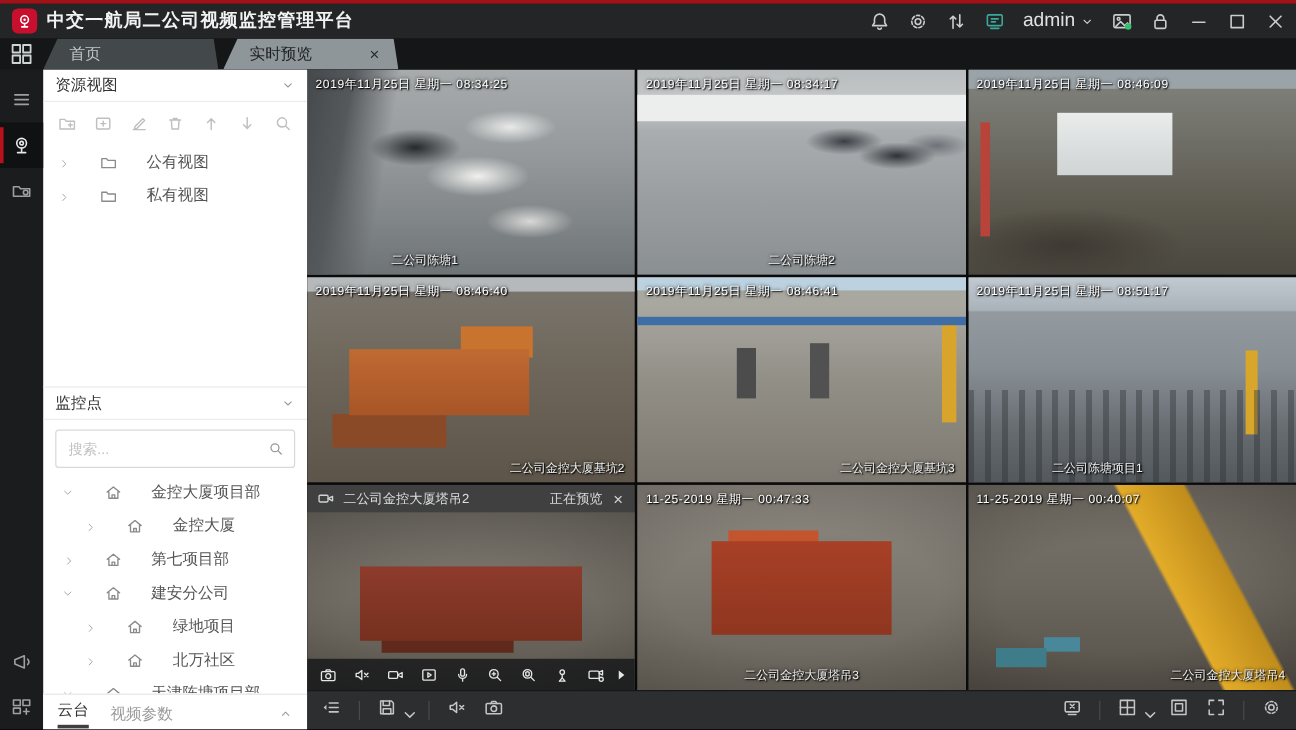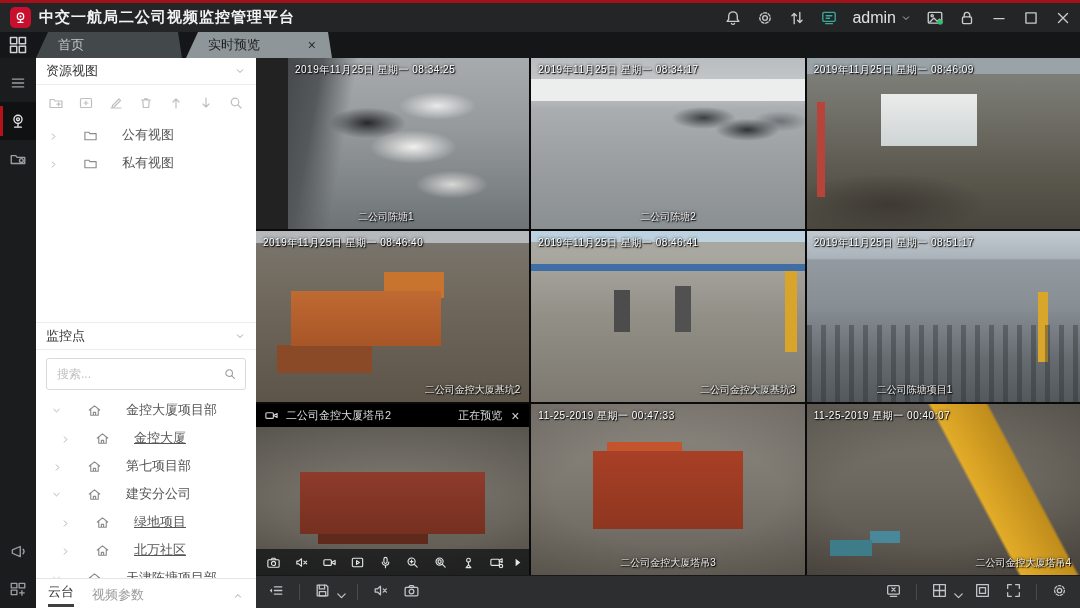--- a/index.html
+++ b/index.html
@@ -50,21 +50,21 @@
   .sec-head .chev{margin-left:auto;width:12px;height:12px;color:#999;cursor:pointer;}
   .res-section{height:264px;display:flex;flex-direction:column;overflow:hidden;}
   .res-toolbar{height:36px;display:flex;align-items:center;justify-content:space-between;
     padding:0 12px;flex:0 0 auto;}
   .res-toolbar .tool{width:16px;height:16px;color:#bfbfbf;cursor:pointer;}
   .tree{overflow:hidden;}
   .tree-row{height:28px;display:flex;align-items:center;gap:24px;font-size:13px;color:#555;cursor:pointer;}
   .tree-row .tchev{width:11px;height:11px;color:#a5a5a5;flex:0 0 auto;}
   .tree-row .tchev.exp{transform:rotate(90deg);}
   .tree-row .tico{width:15px;height:15px;color:#8a8a8a;flex:0 0 auto;}
-  .lvl1{padding-left:16px;} .lvl2{padding-left:24px;text-decoration:underline;} .lvl0{padding-left:12px;}
+  .lvl1{padding-left:16px;} .lvl2{padding-left:34px;} .lvl0{padding-left:12px;}
   .mon-section{flex:1;display:flex;flex-direction:column;overflow:hidden;border-top:1px solid #ececec;}
   .searchbox{margin:8px 10px 6px 10px;height:27px;border:1px solid #d9d9d9;border-radius:3px;
     display:flex;align-items:center;padding:15px 8px;flex:0 0 auto;}
   .searchbox input{border:none;outline:none;flex:1;font-size:12px;color:#555;min-width:0;background:transparent;}
   .searchbox input::placeholder{color:#c2c2c2;}
   .searchbox .sic{width:14px;height:14px;color:#999;cursor:pointer;}
   .ptz-row{height:30px;border-top:1px solid #e5e5e5;display:flex;align-items:center;
     padding:0 12px;gap:18px;flex:0 0 auto;background:#fff;}
   .ptz-tab{font-size:13px;color:#9b9b9b;cursor:pointer;padding-top:3px;}
   .ptz-tab.active{color:#333;border-bottom:3px solid #3f3f3f;padding-bottom:3px;}
@@ -74,41 +74,41 @@
   .main{flex:1;display:flex;flex-direction:column;}
   .vgrid{flex:1;display:grid;grid-template-columns:repeat(3,1fr);grid-template-rows:repeat(3,1fr);
     gap:2px;background:#0a0a0a;}
   .cell{position:relative;overflow:hidden;background:#222;display:flex;flex-direction:column;cursor:pointer;}
   .scene{flex:1;position:relative;}
   .osd-time{position:absolute;top:5px;left:7px;font-size:10px;color:#fff;
     letter-spacing:.5px;text-shadow:0 0 3px #000,1px 1px 1px #000;white-space:nowrap;}
   .osd-label{position:absolute;bottom:5px;left:0;right:0;font-size:10px;color:#f0f0f0;
     padding:0 9px;text-shadow:0 0 3px #000,1px 1px 1px #000;white-space:nowrap;}
   .al-left{text-align:left;padding-left:70px;} .al-center{text-align:center;} .al-right{text-align:right;}
-  .cell-head{height:23px;background:#000000;display:flex;align-items:center;gap:7px;
+  .cell-head{height:23px;background:#404040;display:flex;align-items:center;gap:7px;
     padding:0 8px;flex:0 0 auto;}
   .cell-head .cic{width:15px;height:15px;color:#cfd3d5;}
   .cell-head .cname{font-size:11px;color:#dcdfe0;flex:1;white-space:nowrap;overflow:hidden;}
   .cell-head .cstatus{font-size:11px;color:#d7dadb;}
   .cell-head .cclose{font-size:14px;color:#cfd3d5;cursor:pointer;padding:0 2px;}
   .cell-tools{position:absolute;left:0;right:0;bottom:0;height:26px;
     background:rgba(18,20,22,.78);display:flex;align-items:center;padding:0 4px;}
   .cell-tools .ct{flex:1;display:flex;align-items:center;justify-content:center;
     width:16px;height:16px;color:#e3e5e6;cursor:pointer;}
   .cell-tools .ct svg{width:15px;height:15px;}
   .cell-tools .ct.more{flex:0 0 14px;}
 
   
   .sc-parking-shaded{background:
     radial-gradient(ellipse 55px 20px at 62% 28%, #e9eaea 0%, rgba(233,234,234,0) 70%),
     radial-gradient(ellipse 62px 24px at 52% 52%, #f1f1ef 0%, rgba(241,241,239,0) 70%),
     radial-gradient(ellipse 55px 22px at 33% 38%, #26282a 0%, rgba(38,40,42,0) 70%),
     radial-gradient(ellipse 52px 20px at 68% 74%, #d8d8d6 0%, rgba(216,216,214,0) 70%),
     linear-gradient(100deg, #46494c 0%, #56595c 13%, rgba(86,89,92,0) 26%),
-    linear-gradient(180deg, #a7abad 0%, #969a9c 40%, #7f8487 75%, #6e7376 100%); margin-left: 32px;}
+    linear-gradient(180deg, #a7abad 0%, #969a9c 40%, #7f8487 75%, #6e7376 100%);}
   .sc-parking-bright{background:
     linear-gradient(#eceeee,#eceeee) 0 14%/100% 13% no-repeat,
     radial-gradient(ellipse 46px 16px at 79% 42%, #2f3337 0%, rgba(47,51,55,0) 70%),
     radial-gradient(ellipse 46px 16px at 63% 35%, #3a3f44 0%, rgba(58,63,68,0) 70%),
     radial-gradient(ellipse 40px 15px at 91% 37%, #6e7378 0%, rgba(110,115,120,0) 70%),
     linear-gradient(180deg, #b9bdbf 0%, #c6c9ca 18%, #a9adaf 30%, #999da0 65%, #8a8f92 100%);}
   .sc-site-container{background:
     linear-gradient(#e9eceb,#cfd4d4) 42% 30%/96px 52px no-repeat,
     linear-gradient(#b7433a,#b7433a) 4% 58%/8px 95px no-repeat,
     linear-gradient(#9aa3a8,#9aa3a8) 0 0/100% 16px no-repeat,

